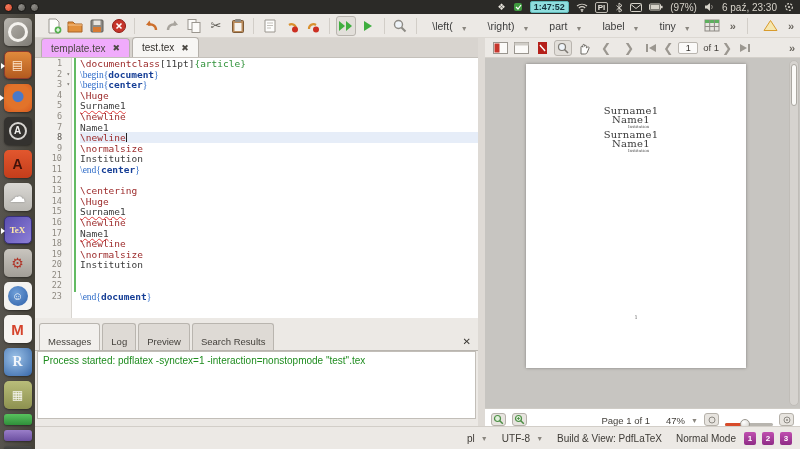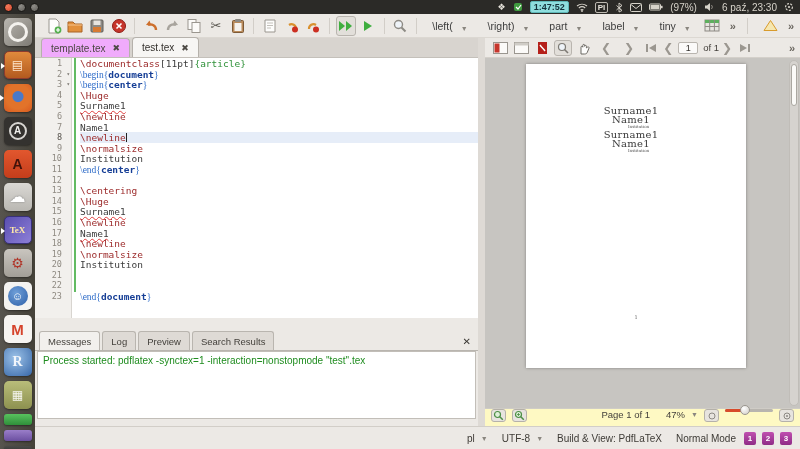--- a/index.html
+++ b/index.html
@@ -86,21 +86,21 @@
   .seg-plain { color:#3c3c3c; }
   .seg-misspell { color:#3c3c3c; text-decoration:underline; text-decoration-style:wavy; text-decoration-color:#e03c3c; text-decoration-thickness:1px; text-underline-offset:1px; }
   .caret { display:inline-block; width:1px; height:9px; background:#222; vertical-align:-1px; }
 
   
   #editor-status { position:absolute; left:35px; top:318px; width:443px; height:14px; background:#ece9e5; border-top:1px solid #c9c5bf; font-size:9.5px; color:#44413c; display:flex; align-items:center; gap:26px; padding-left:8px; }
 
   
   #messages { position:absolute; left:35px; top:332px; width:443px; height:93px; background:#ece9e5; }
   #msg-tabs { height:19px; display:flex; align-items:flex-end; padding-left:4px; border-bottom:1px solid #b9b5af; }
-  .mtab { font-size:9.5px; color:#45423d; padding:4px 8px 3px 8px; border:1px solid #b9b5af; border-bottom:none; border-radius:3px 3px 0 0; background:#dedad5; margin-right:2px; }
+  .mtab { font-size:9.5px; color:#45423d; padding:12px 8px 3px 8px; border:1px solid #b9b5af; border-bottom:none; border-radius:3px 3px 0 0; background:#dedad5; margin-right:2px; }
   .mtab.active { background:#f2f0ed; font-weight:normal; }
   #msg-close { margin-left:auto; margin-right:7px; font-size:10px; color:#3a3733; align-self:center; }
   #msg-body { position:absolute; left:2px; right:2px; top:19px; bottom:6px; background:#ffffff; border:1px solid #c2beb8; padding:3px 5px; }
   #msg-text { font-size:10px; color:#1f8c1f; white-space:nowrap; }
 
   
   #splitter { position:absolute; left:478px; top:38px; width:7px; height:388px; background:#dedad5; }
 
   
   #pdf-toolbar { position:absolute; left:485px; top:38px; width:315px; height:20px; background:#ece9e5; border-bottom:1px solid #d4d0ca; display:flex; align-items:center; gap:3px; padding-left:6px; font-size:9.5px; color:#44413c; }
@@ -113,21 +113,21 @@
   #pdf-view { position:absolute; left:485px; top:58px; width:315px; height:350px; background:#c7c5c1; }
   #pdf-page { position:absolute; left:41px; top:6px; width:220px; height:304px; background:#ffffff; box-shadow:0 0 3px rgba(0,0,0,.35); font-family:"DejaVu Serif","Liberation Serif",serif; color:#3a3a3a; }
   .pdf-center { position:absolute; left:45px; width:120px; text-align:center; }
   .pdf-big { font-size:10px; line-height:9px; letter-spacing:.3px; }
   .pdf-small { position:absolute; font-size:4px; color:#555; }
   #pdf-pagenum { position:absolute; left:0; right:0; bottom:48px; text-align:center; font-size:5px; color:#666; }
   #pdf-scroll { position:absolute; right:1px; top:2px; width:10px; height:346px; background:#d6d3cf; border-radius:5px; border:1px solid #c0bdb8; }
   #pdf-thumb { position:absolute; left:1px; top:3px; width:6px; height:42px; background:#fbfaf8; border:1px solid #aaa7a1; border-radius:4px; }
 
   
-  #pdf-status { position:absolute; left:485px; top:408px; width:315px; height:18px; background:#fef9c3; border-top:1px solid #cfccc6; display:flex; align-items:flex-start; font-size:9.5px; color:#44413c; padding:0 6px; gap:6px; }
+  #pdf-status { position:absolute; left:485px; top:408px; width:315px; height:18px; background:#ffffff; border-top:1px solid #cfccc6; display:flex; align-items:flex-end; font-size:9.5px; color:#44413c; padding:0 6px; gap:6px; }
   .zbtn { width:15px; height:13px; border:1px solid #b5b1aa; border-radius:3px; background:#e7e4df; display:flex; align-items:center; justify-content:center; }
   #pdf-status .spacer { flex:1; }
   #zoom-slider { position:relative; width:48px; height:3px; background:#b8b5af; border-radius:2px; }
   #zoom-fill { position:absolute; left:0; top:0; height:3px; width:19px; background:#d84b2a; border-radius:2px; }
   #zoom-knob { position:absolute; left:15px; top:-4px; width:10px; height:10px; border-radius:50%; background:radial-gradient(circle at 35% 30%, #ffffff, #cfccc6); border:1px solid #9a968f; }
 
   
   #status-bar { position:absolute; left:35px; top:426px; width:765px; height:23px; background:#ece9e5; border-top:1px solid #d2cec8; display:flex; align-items:center; justify-content:flex-end; gap:14px; font-size:10px; color:#3e3b36; padding-right:8px; }
   .sb-dd { display:flex; align-items:center; gap:6px; }
   .sb-dd .arr { font-size:7px; color:#8a867f; }

